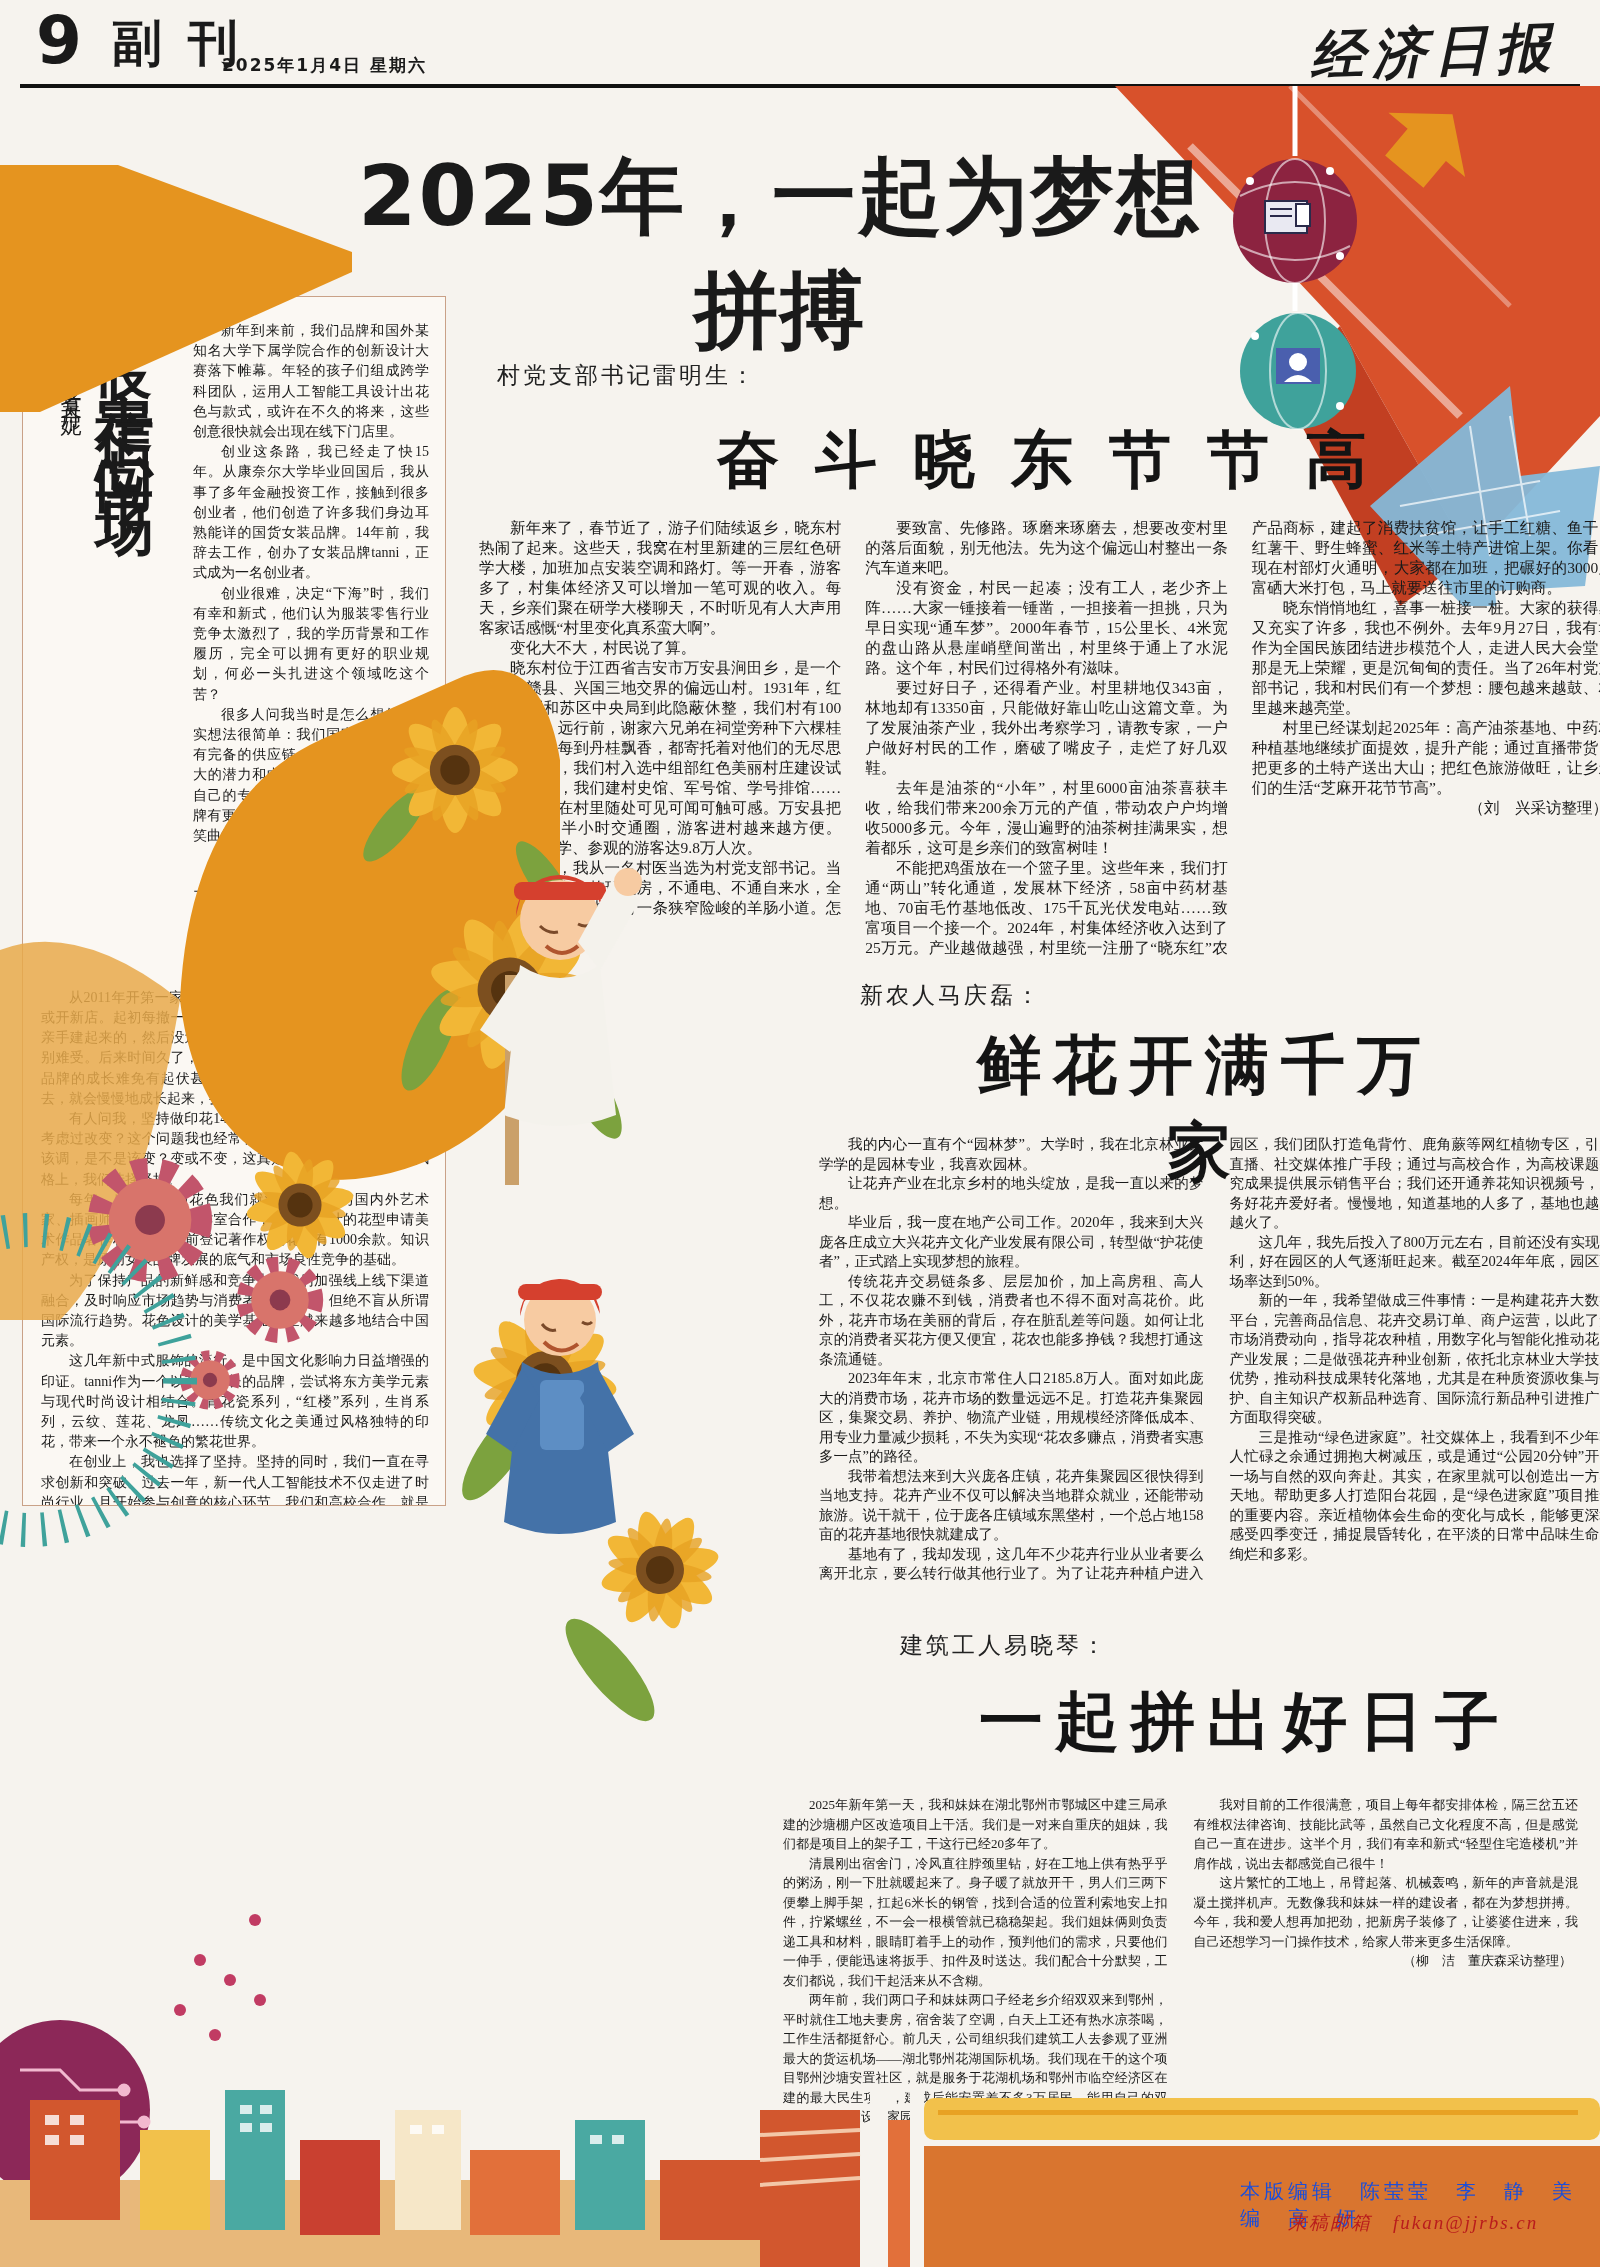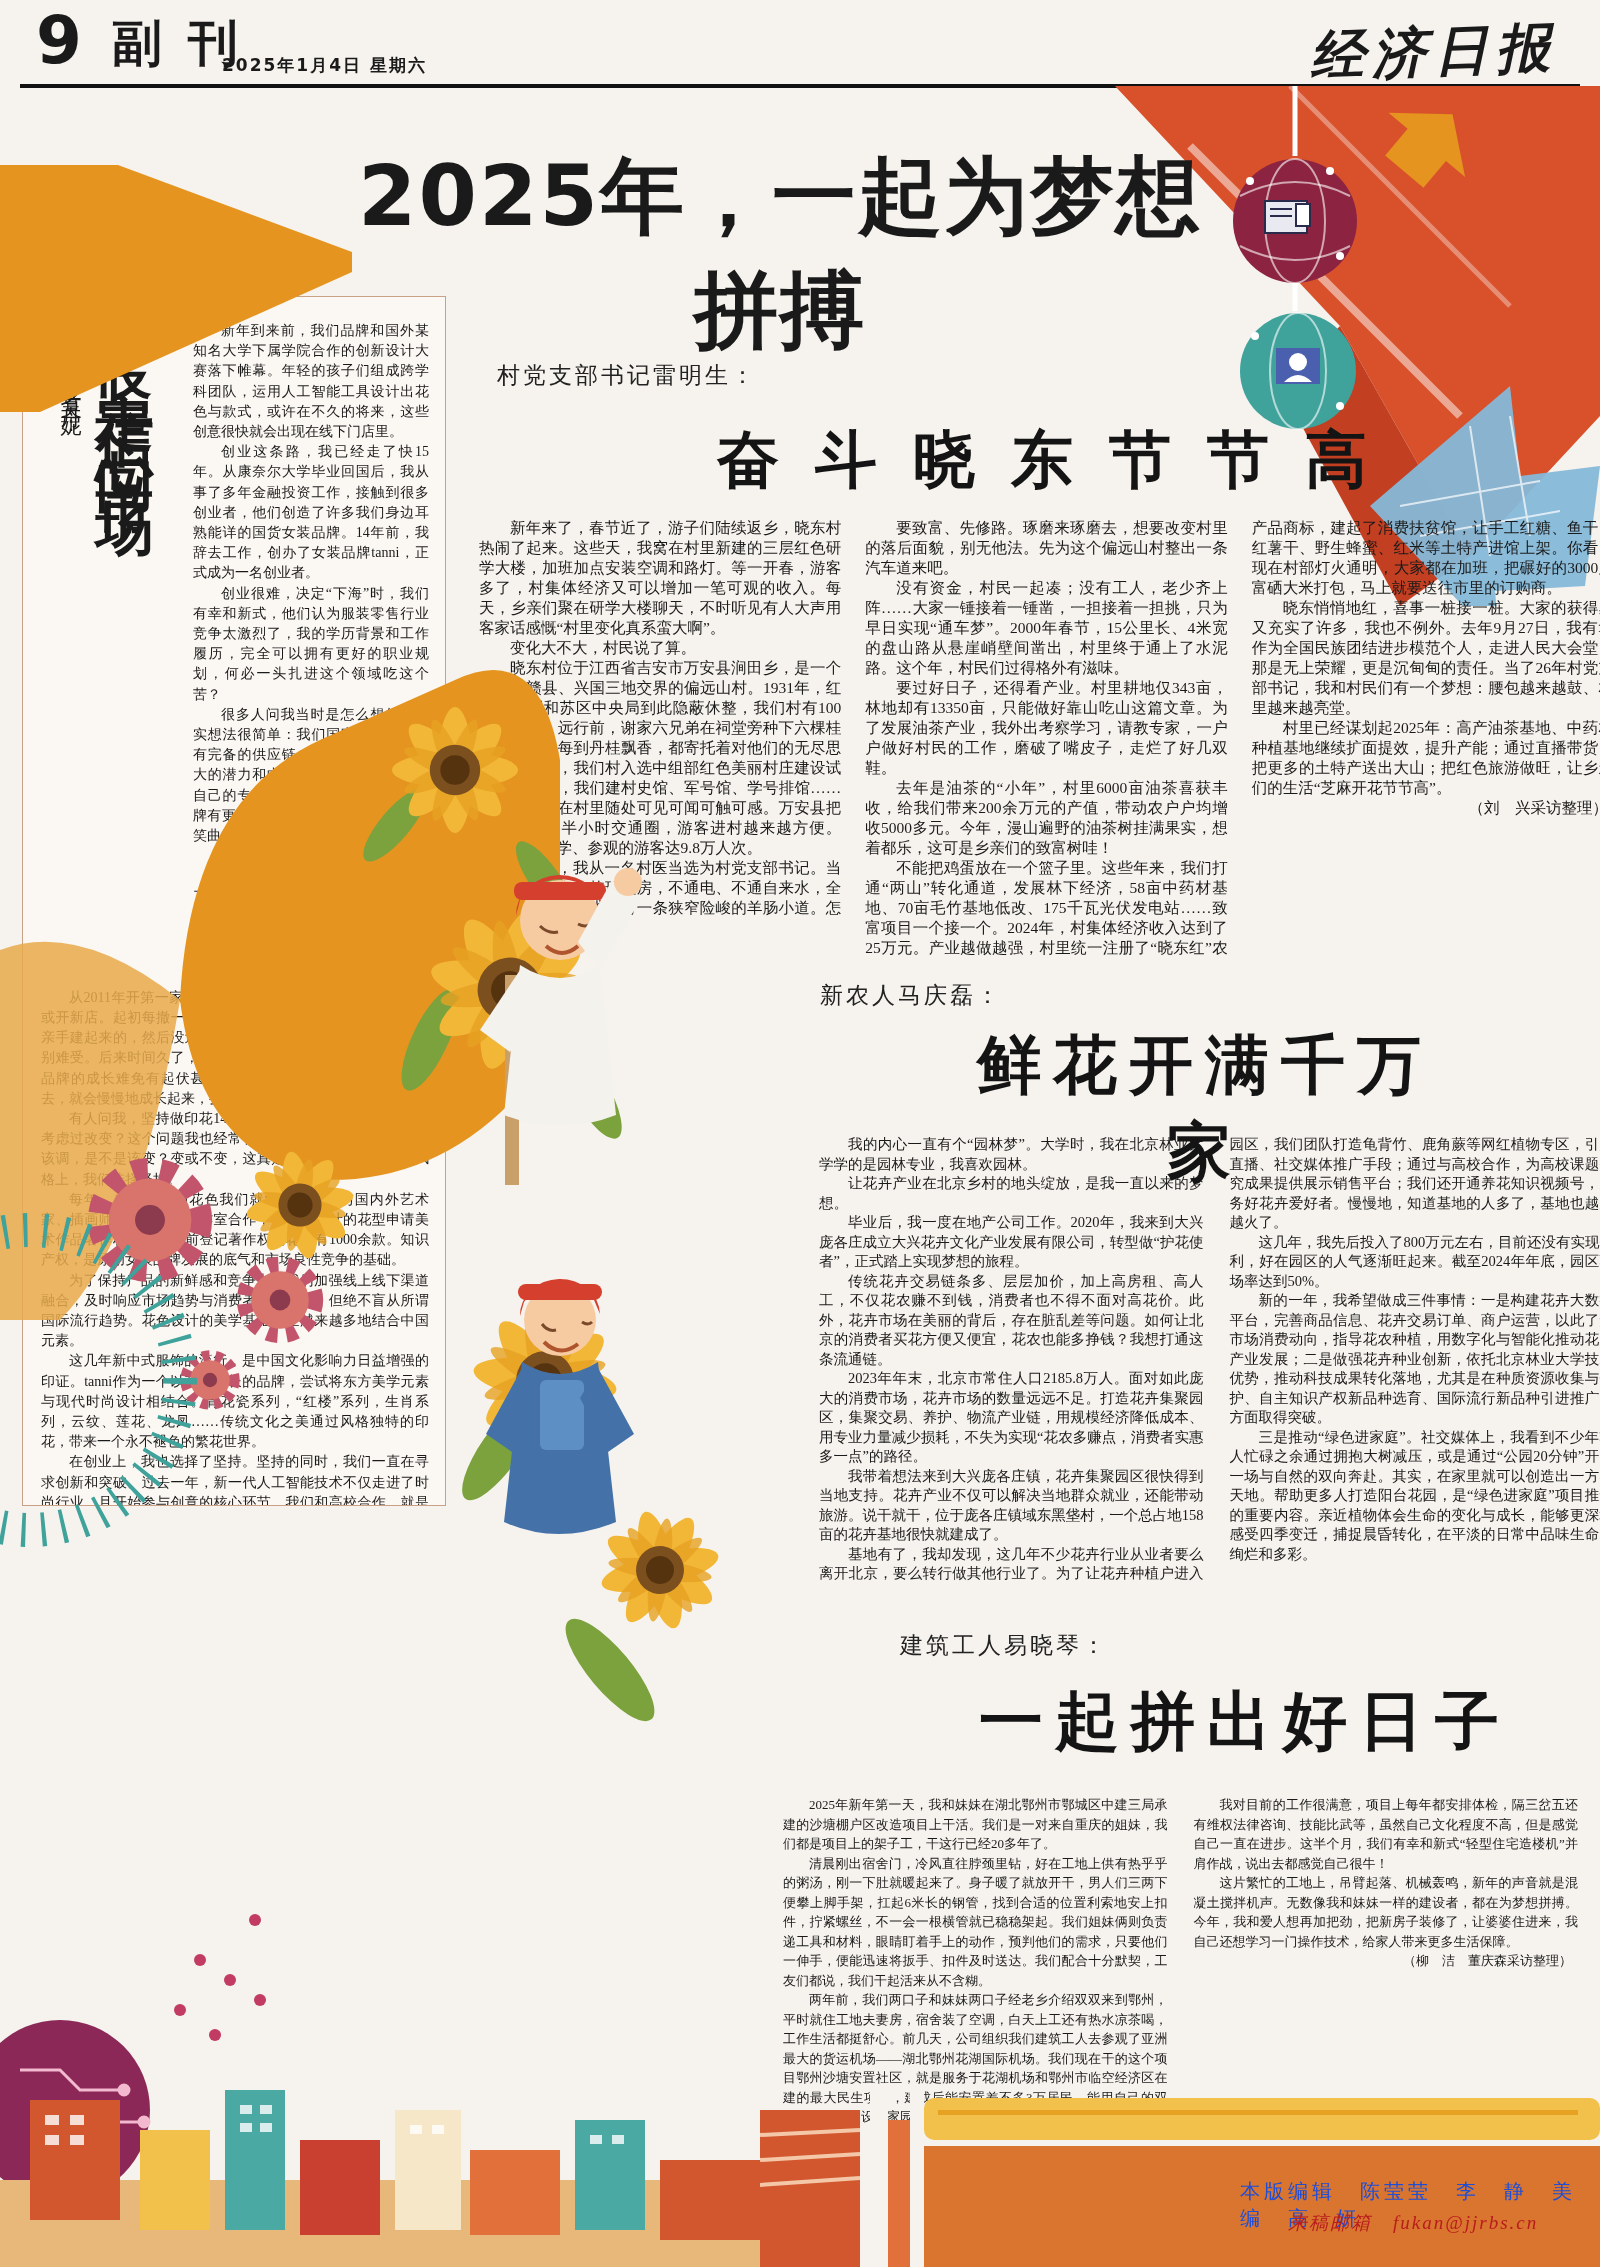--- a/index.html
+++ b/index.html
@@ -146,21 +146,21 @@
         <p>没有资金，村民一起凑；没有工人，老少齐上阵……大家一锤接着一锤凿，一担接着一担挑，只为早日实现“通车梦”。2000年春节，15公里长、4米宽的盘山路从悬崖峭壁间凿出，村里终于通上了水泥路。这个年，村民们过得格外有滋味。</p>
         <p>要过好日子，还得看产业。村里耕地仅343亩，林地却有13350亩，只能做好靠山吃山这篇文章。为了发展油茶产业，我外出考察学习，请教专家，一户户做好村民的工作，磨破了嘴皮子，走烂了好几双鞋。</p>
         <p>去年是油茶的“小年”，村里6000亩油茶喜获丰收，给我们带来200余万元的产值，带动农户户均增收5000多元。今年，漫山遍野的油茶树挂满果实，想着都乐，这可是乡亲们的致富树哇！</p>
         <p>不能把鸡蛋放在一个篮子里。这些年来，我们打通“两山”转化通道，发展林下经济，58亩中药材基地、70亩毛竹基地低改、175千瓦光伏发电站……致富项目一个接一个。2024年，村集体经济收入达到了25万元。产业越做越强，村里统一注册了“晓东红”农产品商标，建起了消费扶贫馆，让手工红糖、鱼干、红薯干、野生蜂蜜、红米等土特产进馆上架。你看，现在村部灯火通明，大家都在加班，把碾好的3000斤富硒大米打包，马上就要送往市里的订购商。</p>
         <p>晓东悄悄地红，喜事一桩接一桩。大家的获得感又充实了许多，我也不例外。去年9月27日，我有幸作为全国民族团结进步模范个人，走进人民大会堂，那是无上荣耀，更是沉甸甸的责任。当了26年村党支部书记，我和村民们有一个梦想：腰包越来越鼓、村里越来越亮堂。</p>
         <p>村里已经谋划起2025年：高产油茶基地、中药材种植基地继续扩面提效，提升产能；通过直播带货，把更多的土特产送出大山；把红色旅游做旺，让乡亲们的生活“芝麻开花节节高”。</p>
       </div>
     <p class="sig">（刘　兴采访整理）</p>
   </section>
 
-  <div class="kicker" style="left:820px;top:980px">新农人马庆磊：</div>
+  <div class="kicker" style="left:860px;top:980px">新农人马庆磊：</div>
   <h2 class="art-title a3-title">鲜花开满千万家</h2>
   <section class="body-cols a3-body">
     <div>
         <p>我的内心一直有个“园林梦”。大学时，我在北京林业大学学的是园林专业，我喜欢园林。</p>
         <p>让花卉产业在北京乡村的地头绽放，是我一直以来的梦想。</p>
         <p>毕业后，我一度在地产公司工作。2020年，我来到大兴庞各庄成立大兴花卉文化产业发展有限公司，转型做“护花使者”，正式踏上实现梦想的旅程。</p>
         <p>传统花卉交易链条多、层层加价，加上高房租、高人工，不仅花农赚不到钱，消费者也不得不面对高花价。此外，花卉市场在美丽的背后，存在脏乱差等问题。如何让北京的消费者买花方便又便宜，花农也能多挣钱？我想打通这条流通链。</p>
         <p>2023年年末，北京市常住人口2185.8万人。面对如此庞大的消费市场，花卉市场的数量远远不足。打造花卉集聚园区，集聚交易、养护、物流产业链，用规模经济降低成本、用专业力量减少损耗，不失为实现“花农多赚点，消费者实惠多一点”的路径。</p>
         <p>我带着想法来到大兴庞各庄镇，花卉集聚园区很快得到当地支持。花卉产业不仅可以解决当地群众就业，还能带动旅游。说干就干，位于庞各庄镇域东黑垡村，一个总占地158亩的花卉基地很快就建成了。</p>
         <p>基地有了，我却发现，这几年不少花卉行业从业者要么离开北京，要么转行做其他行业了。为了让花卉种植户进入园区，我们团队打造龟背竹、鹿角蕨等网红植物专区，引入直播、社交媒体推广手段；通过与高校合作，为高校课题研究成果提供展示销售平台；我们还开通养花知识视频号，服务好花卉爱好者。慢慢地，知道基地的人多了，基地也越来越火了。</p>

